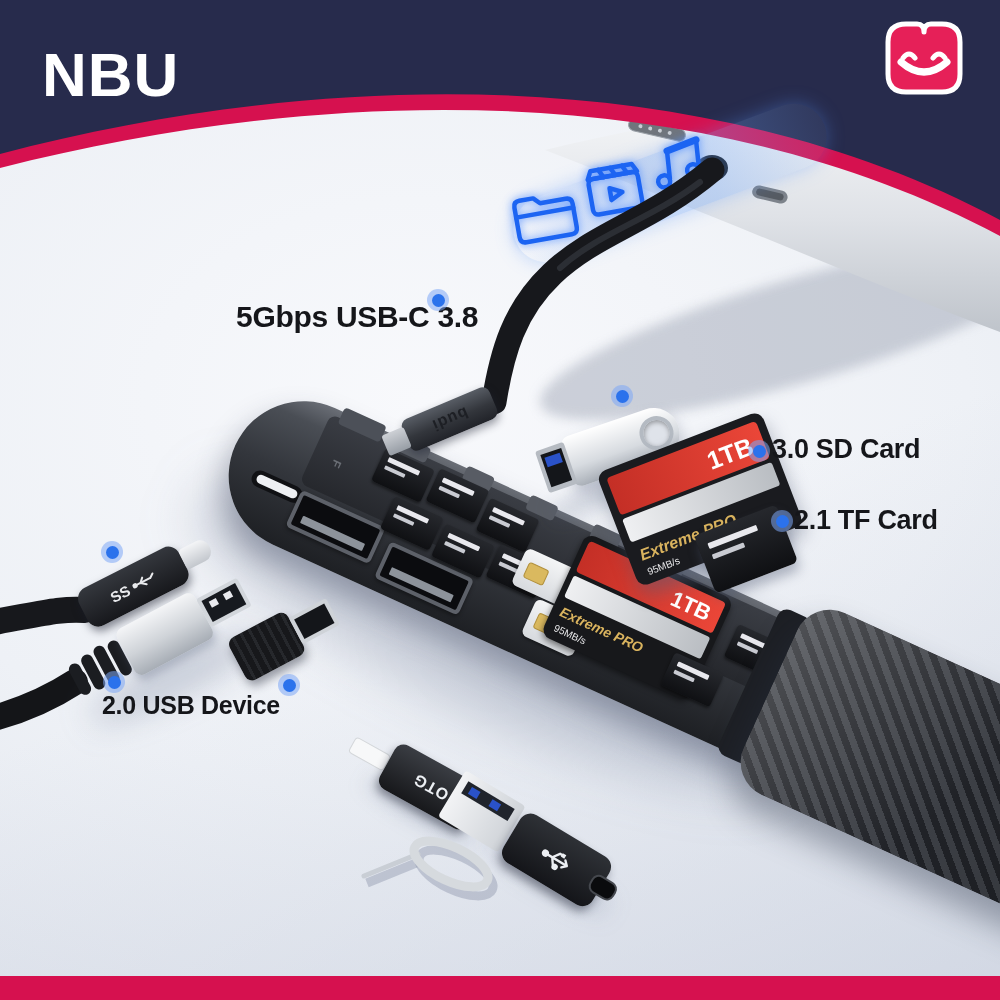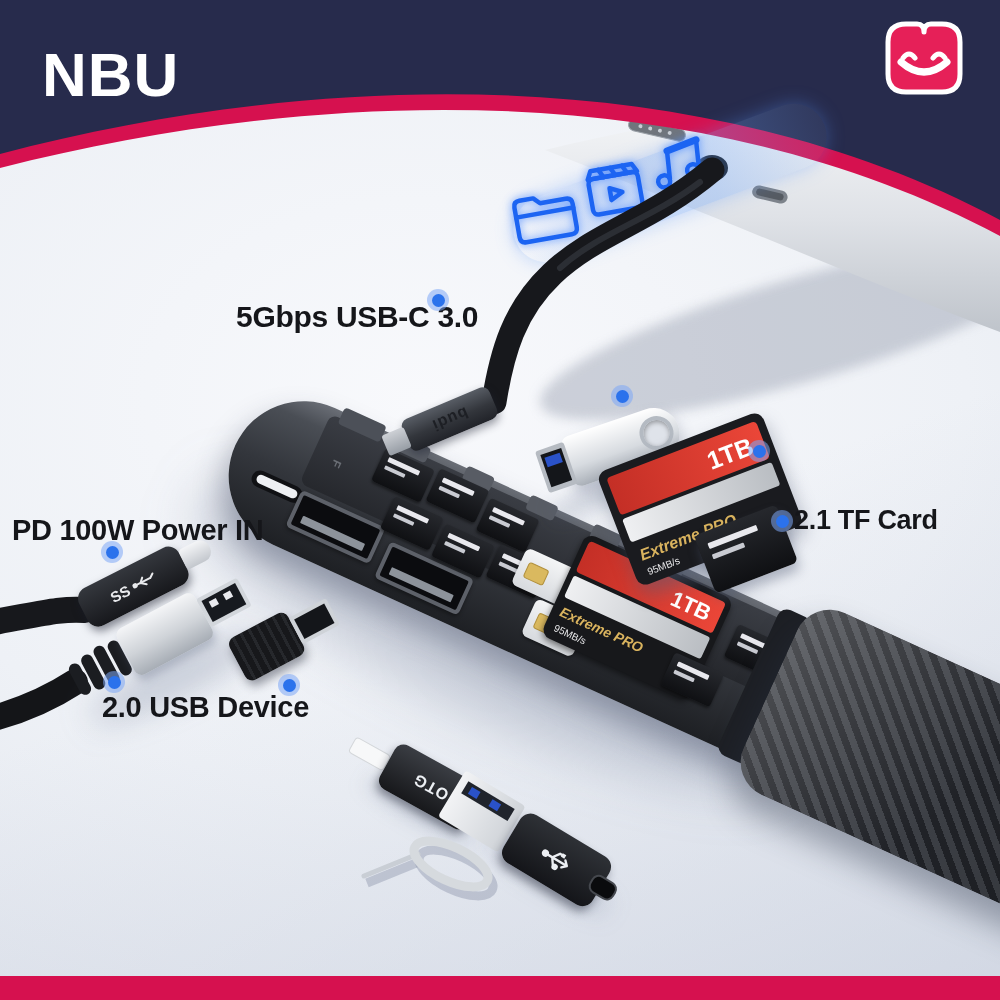--- a/index.html
+++ b/index.html
@@ -300,31 +300,31 @@
       <g transform="translate(97,34) rotate(25)">
           <ellipse rx="40" ry="17"></ellipse>
         </g>
     </g>
     <line x1="8" y1="44" x2="62" y2="22" stroke="#c9ced5" stroke-width="5" stroke-linecap="round"></line>
     <g transform="translate(95,32) rotate(25)">
       <ellipse rx="40" ry="17" stroke="#d6dade" stroke-width="9"></ellipse>
     </g>
   </svg>
 
-  <div class="callout" style="left:236px;top:300px;font-size:30px;">5Gbps USB-C 3.0</div>
+  <div class="callout" style="left:236px;top:300px;font-size:30px;">5Gbps USB-C 3.8</div>
   <div class="dot" style="left:427px;top:289px;"></div>
 
   <div class="dot" style="left:611px;top:385px;"></div>
 
+  <div class="callout" style="left:772px;top:434px;font-size:27px;">3.0 SD Card</div>
   <div class="dot" style="left:748px;top:440px;"></div>
 
   <div class="callout" style="left:794px;top:505px;font-size:27px;">2.1 TF Card</div>
   <div class="dot" style="left:771px;top:510px;"></div>
 
-  <div class="callout" style="left:12px;top:514px;font-size:29px;">PD 100W Power IN</div>
   <div class="dot" style="left:101px;top:541px;"></div>
 
-  <div class="callout" style="left:102px;top:691px;font-size:29px;">2.0 USB Device</div>
+  <div class="callout" style="left:102px;top:691px;font-size:25px;">2.0 USB Device</div>
   <div class="dot" style="left:103px;top:671px;"></div>
   <div class="dot" style="left:278px;top:674px;"></div>
 
   <div class="abs" style="left:0;bottom:0;width:1000px;height:24px;background:#d6114f;"></div>
 </div>
 
 </body></html>

